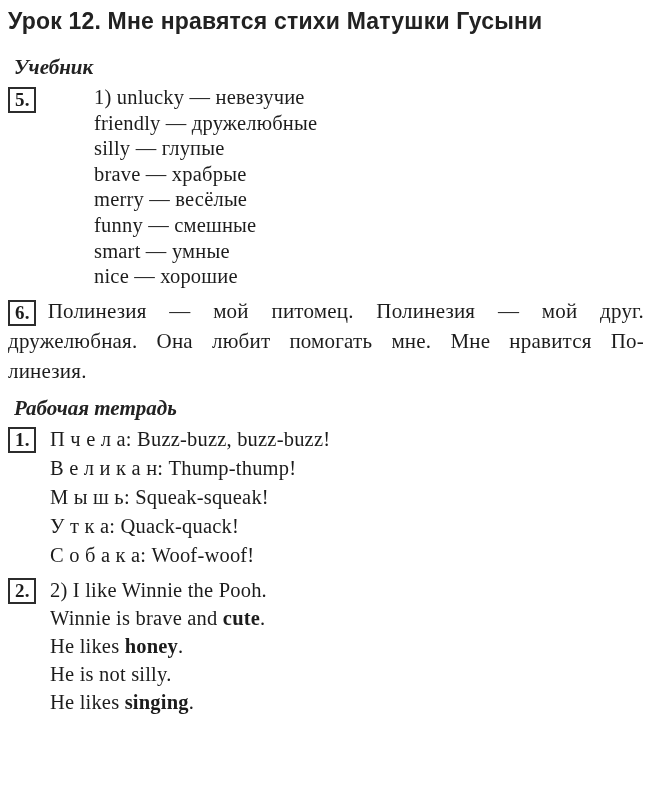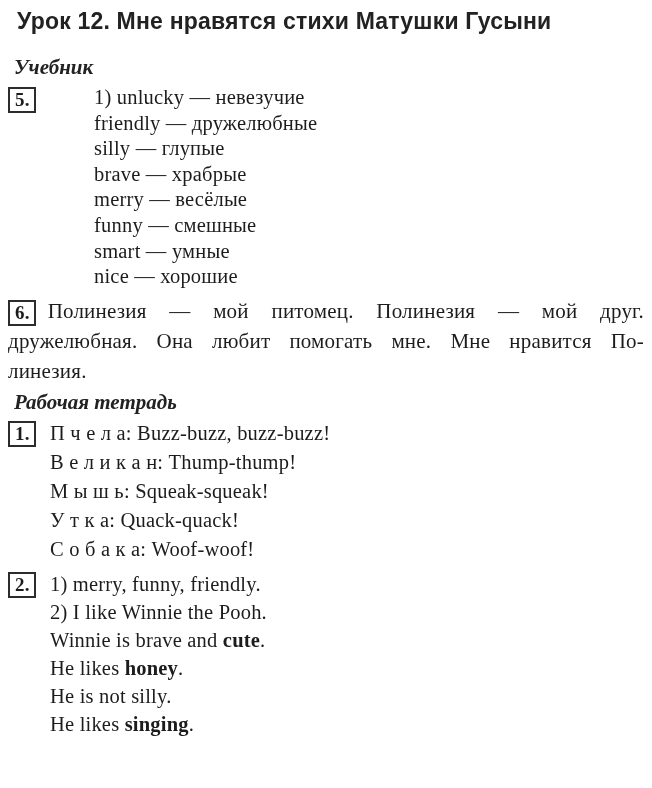--- a/index.html
+++ b/index.html
@@ -6,29 +6,29 @@
   .page {
     width:652px; min-height:788px; box-sizing:border-box;
     padding:6px 8px 4px 8px;
     background:#fff;
     font-family:"Liberation Serif","DejaVu Serif",serif;
     color:#1c1c1c;
   }
   .title {
     font-family:"Liberation Sans","DejaVu Sans",sans-serif;
     font-weight:bold; font-size:23px; line-height:27px;
-    margin:2px 0 0 9px; letter-spacing:0.2px; color:#222;
+    margin:2px 0 0 0; letter-spacing:0.2px; color:#222;
   }
   .section-heading {
     font-family:Liberation Serif, serif;
     font-weight:bold; font-style:italic; font-size:21px; line-height:24px;
     margin:0; color:#222;
   }
   .heading-textbook { margin:20px 0 6px 6px; }
-  .heading-workbook { margin:4px 0 5px 6px; }
+  .heading-workbook { margin:10px 0 5px 6px; }
   .numbox {
     display:inline-block;
     border:2px solid #2c2c2c;
     font-weight:bold; font-size:19px; line-height:19px;
     padding:1px 4px 2px 5px;
     background:#fff;
   }
   .task { position:relative; font-size:20.5px; letter-spacing:0.2px; }
   .task .numbox.abs { position:absolute; left:0; top:2px; }
   
@@ -89,21 +89,20 @@
       <div class="line"><span>В е л и к а н:</span> <span>Thump-thump!</span></div>
       <div class="line"><span>М ы ш ь:</span> <span>Squeak-squeak!</span></div>
       <div class="line"><span>У т к а:</span> <span>Quack-quack!</span></div>
       <div class="line"><span>С о б а к а:</span> <span>Woof-woof!</span></div>
     </div>
   </div>
 
   <div class="task task2">
     <span class="numbox abs">2.</span>
     <div class="lines">
-      <div class="line"><span>1) merry, funny, friendly.</span><span class="b"></span><span></span></div>
       <div class="line"><span>2) I like Winnie the Pooh.</span><span class="b"></span><span></span></div>
       <div class="line"><span>Winnie is brave and </span><span class="b">cute</span><span>.</span></div>
       <div class="line"><span>He likes </span><span class="b">honey</span><span>.</span></div>
       <div class="line"><span>He is not silly.</span><span class="b"></span><span></span></div>
       <div class="line"><span>He likes </span><span class="b">singing</span><span>.</span></div>
     </div>
   </div>
 
 </div>
 

